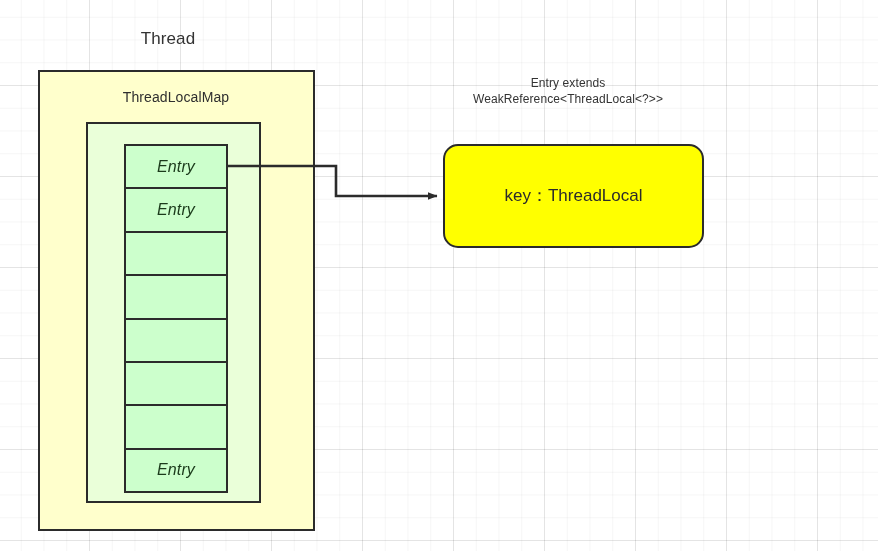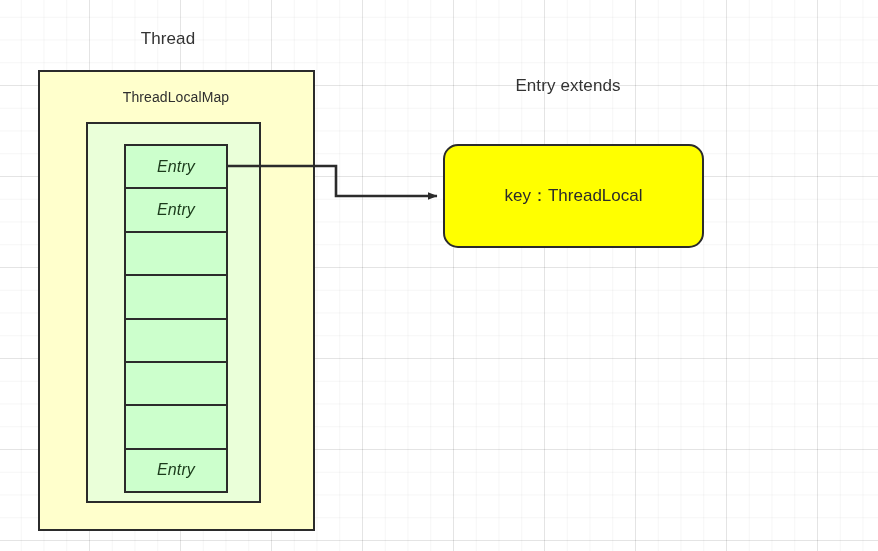--- a/index.html
+++ b/index.html
@@ -56,21 +56,21 @@
     top: 88px;
     width: 160px;
     font-size: 14px;
     color: #2f2f2f;
   }
 
   #entry-class-label {
     left: 398px;
     top: 75px;
     width: 340px;
-    font-size: 17px;
+    font-size: 12px;
     line-height: 1.35;
   }
 
   
   .box {
     position: absolute;
     box-sizing: border-box;
     border: 2px solid #2b2b2b;
   }
 
@@ -164,21 +164,21 @@
     <div class="entry-cell">Entry</div>
     <div class="entry-cell">Entry</div>
     <div class="entry-cell"></div>
     <div class="entry-cell"></div>
     <div class="entry-cell"></div>
     <div class="entry-cell"></div>
     <div class="entry-cell"></div>
     <div class="entry-cell">Entry</div>
   </div>
 
-  <div class="label" id="entry-class-label"><span>Entry extends</span><br></div>
+  <div class="label" id="entry-class-label"><span>Entry extends</span><br><span>WeakReference&lt;ThreadLocal&lt;?&gt;&gt;</span></div>
 
   <div class="box" id="value-box">
     <div class="value-line">key：ThreadLocal</div>
   </div>
 
   <svg id="connector" viewBox="0 0 878 551" xmlns="http://www.w3.org/2000/svg">
     <defs>
       <marker id="arrowhead" markerWidth="10" markerHeight="8" refX="9.5" refY="4" orient="auto" markerUnits="userSpaceOnUse">
         <path d="M0,0 L10,4 L0,8 z" fill="#2b2b2b"></path>
       </marker>

